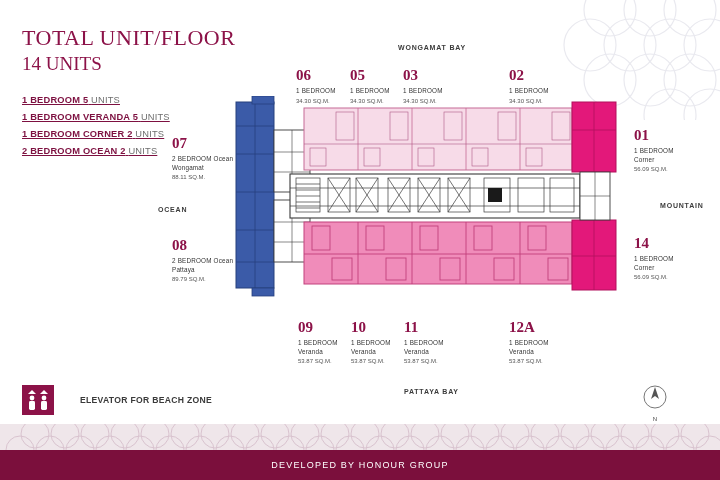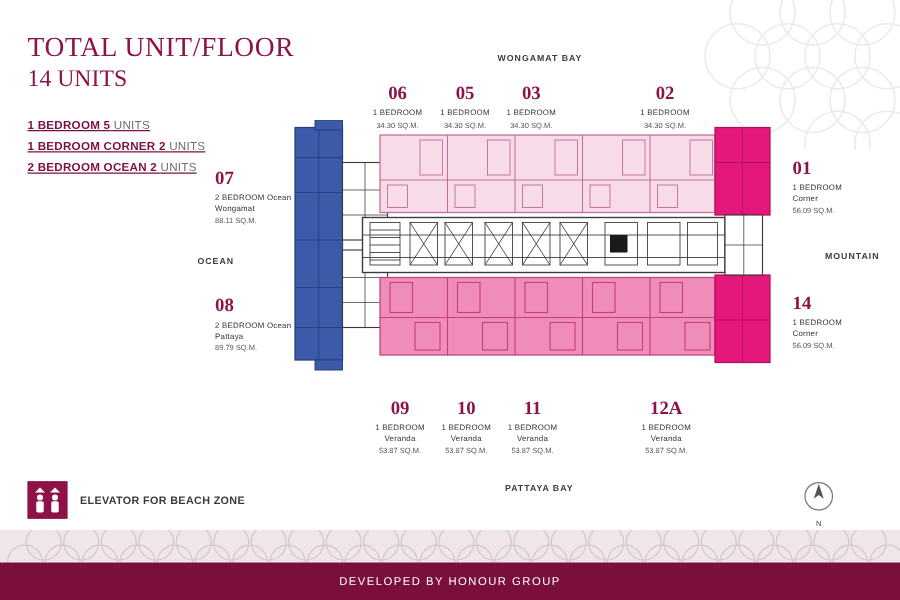--- a/index.html
+++ b/index.html
@@ -27,31 +27,31 @@
   .legend .reg { font-weight:normal; color:#6e6e6e; }
 
   
   .lbl { position:absolute; font-size:7px; letter-spacing:.8px; color:#3b3b3b; font-weight:bold; }
   .lbl.top { left:398px; top:44px; }
   .lbl.bottom { left:404px; top:388px; }
   .lbl.left { left:158px; top:206px; }
   .lbl.right { left:660px; top:202px; }
 
   
-  .callout { position:absolute; text-align:center; }
+  .callout { position:absolute; }
   .callout .num { font-family:"Liberation Serif", serif; font-size:15px; color:#8c1248; font-weight:bold; line-height:1; }
   .callout .type { font-size:6.3px; color:#333; margin-top:4px; line-height:1.35; letter-spacing:.2px; }
   .callout .size { font-size:6px; color:#555; margin-top:2px; }
   .callout.left-al { text-align:left; }
 
   
   .plan { position:absolute; left:232px; top:96px; width:425px; height:220px; }
 
   
-  .elev { position:absolute; left:22px; top:385px; display:flex; align-items:center; gap:10px; }
+  .elev { position:absolute; left:22px; top:385px; display:flex; align-items:center; gap:26px; }
   .elev-icon { width:32px; height:30px; background:#8c1248; position:relative; }
   .elev-text { font-size:8.6px; font-weight:bold; color:#3a3a3a; letter-spacing:.3px; }
 
   .disclaimer { position:absolute; left:60px; top:432px; font-size:5.4px; color:#555; letter-spacing:.2px; }
 
   .floorplan-label { position:absolute; right:18px; top:427px; font-size:10px; font-weight:bold; color:#3a3a3a; letter-spacing:.3px; }
 
   .compass { position:absolute; right:48px; top:378px; width:34px; height:40px; text-align:center; }
   .compass .n { font-size:6px; color:#444; }
 
@@ -85,20 +85,21 @@
     </svg>
   </div>
 
   <div class="title-block">
     <div class="title-main">TOTAL UNIT/FLOOR</div>
     <div class="title-sub">14 UNITS</div>
   </div>
 
   <div class="legend">
     <div><span>1 BEDROOM 5</span> <span class="reg">UNITS</span></div>
+    <div><span>1 BEDROOM VERANDA 5</span> <span class="reg">UNITS</span></div>
     <div><span>1 BEDROOM CORNER 2</span> <span class="reg">UNITS</span></div>
     <div><span>2 BEDROOM OCEAN 2</span> <span class="reg">UNITS</span></div>
   </div>
 
   <div class="lbl top">WONGAMAT BAY</div>
   <div class="lbl bottom">PATTAYA BAY</div>
   <div class="lbl left">OCEAN</div>
   <div class="lbl right">MOUNTAIN</div>
 
   <div class="plan">

